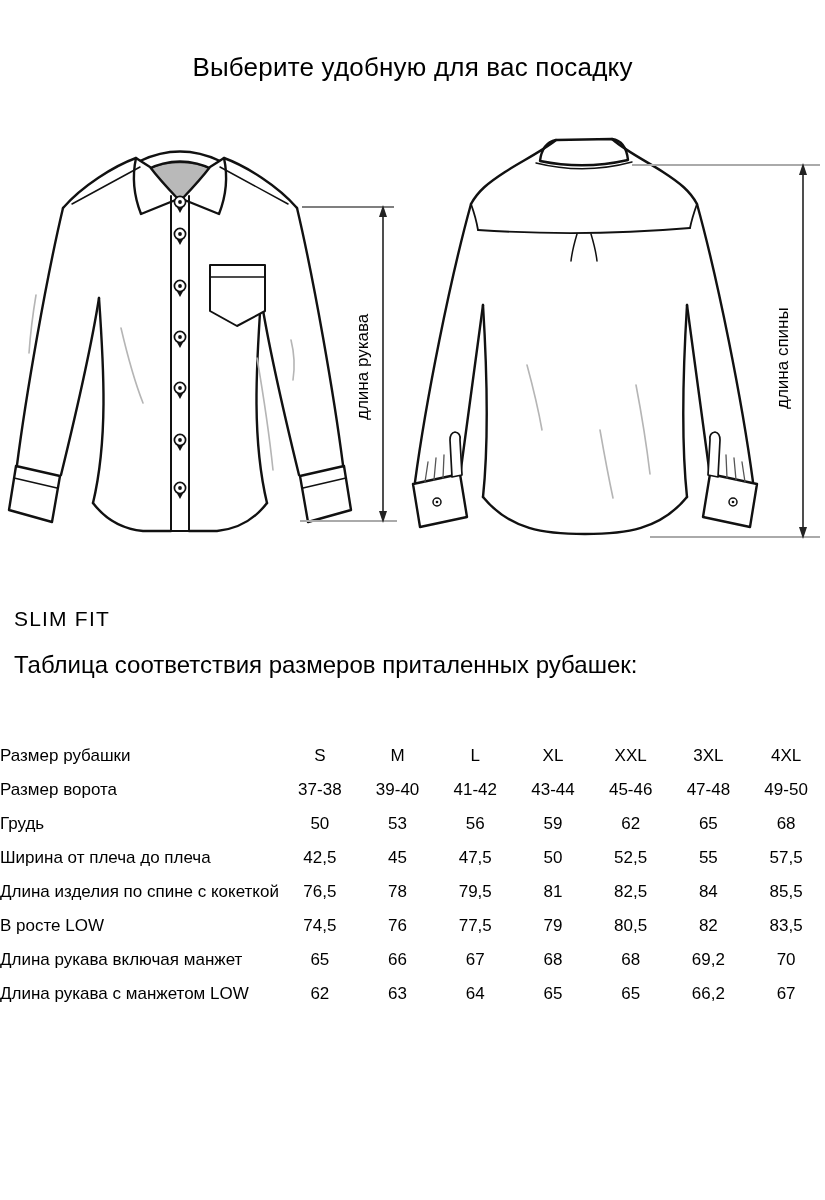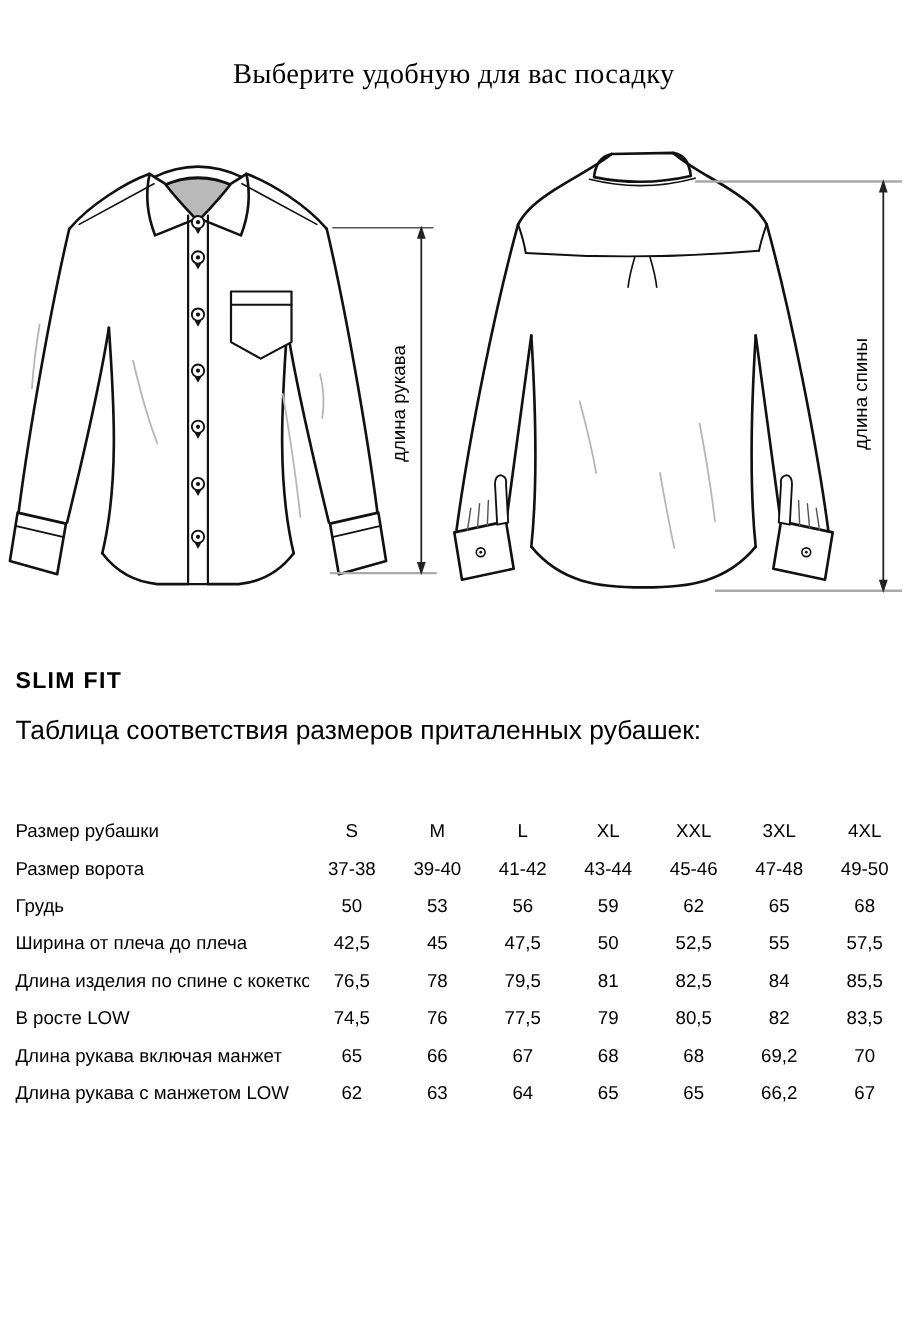--- a/index.html
+++ b/index.html
@@ -2,41 +2,41 @@
 <html><head>
 <meta charset="utf-8">
 <style>
   html,body{margin:0;padding:0;background:#fff;}
   .page{
     position:relative;width:825px;height:1200px;background:#fff;overflow:hidden;
     font-family:"Liberation Sans", sans-serif;color:#000;
   }
   .title{
     position:absolute;top:52px;left:0;width:100%;margin:0;
-    text-align:center;font-size:26px;font-weight:400;letter-spacing:.2px;font-family:Liberation Serif, serif;
+    text-align:center;font-size:26px;font-weight:400;letter-spacing:.2px;
   }
   .figure{position:absolute;top:130px;left:0;width:825px;height:425px;}
   .figure svg{position:absolute;left:0;top:0;}
   .vlabel{
     position:absolute;writing-mode:vertical-rl;transform:rotate(180deg);
     font-size:17px;white-space:nowrap;text-align:center;line-height:21px;
   }
   .vlabel-sleeve{left:352px;top:186px;height:104px;}
   .vlabel-back{left:772px;top:176px;height:104px;}
   .fit-heading{
     position:absolute;top:607px;left:14px;margin:0;
-    font-size:21px;font-weight:700;letter-spacing:1.2px;
+    font-size:21px;font-weight:400;letter-spacing:1.2px;
   }
   .fit-subtitle{position:absolute;top:651px;left:14px;margin:0;font-size:24px;font-weight:400;}
   .size-table{
     position:absolute;top:739px;left:0;width:825px;
     border-collapse:collapse;table-layout:fixed;font-size:17px;
   }
   .size-table td{height:34px;padding:0;font-weight:400;overflow:hidden;white-space:nowrap;}
-  .size-table td.label-cell{text-align:left;padding-left:14px;}
+  .size-table td.label-cell{text-align:left;}
   .size-table td.value-cell{text-align:center;}
 </style>
 </head>
 <body>
 
 <div class="page">
 
   <h1 class="title">Выберите удобную для вас посадку</h1>
 
   <div class="figure">

